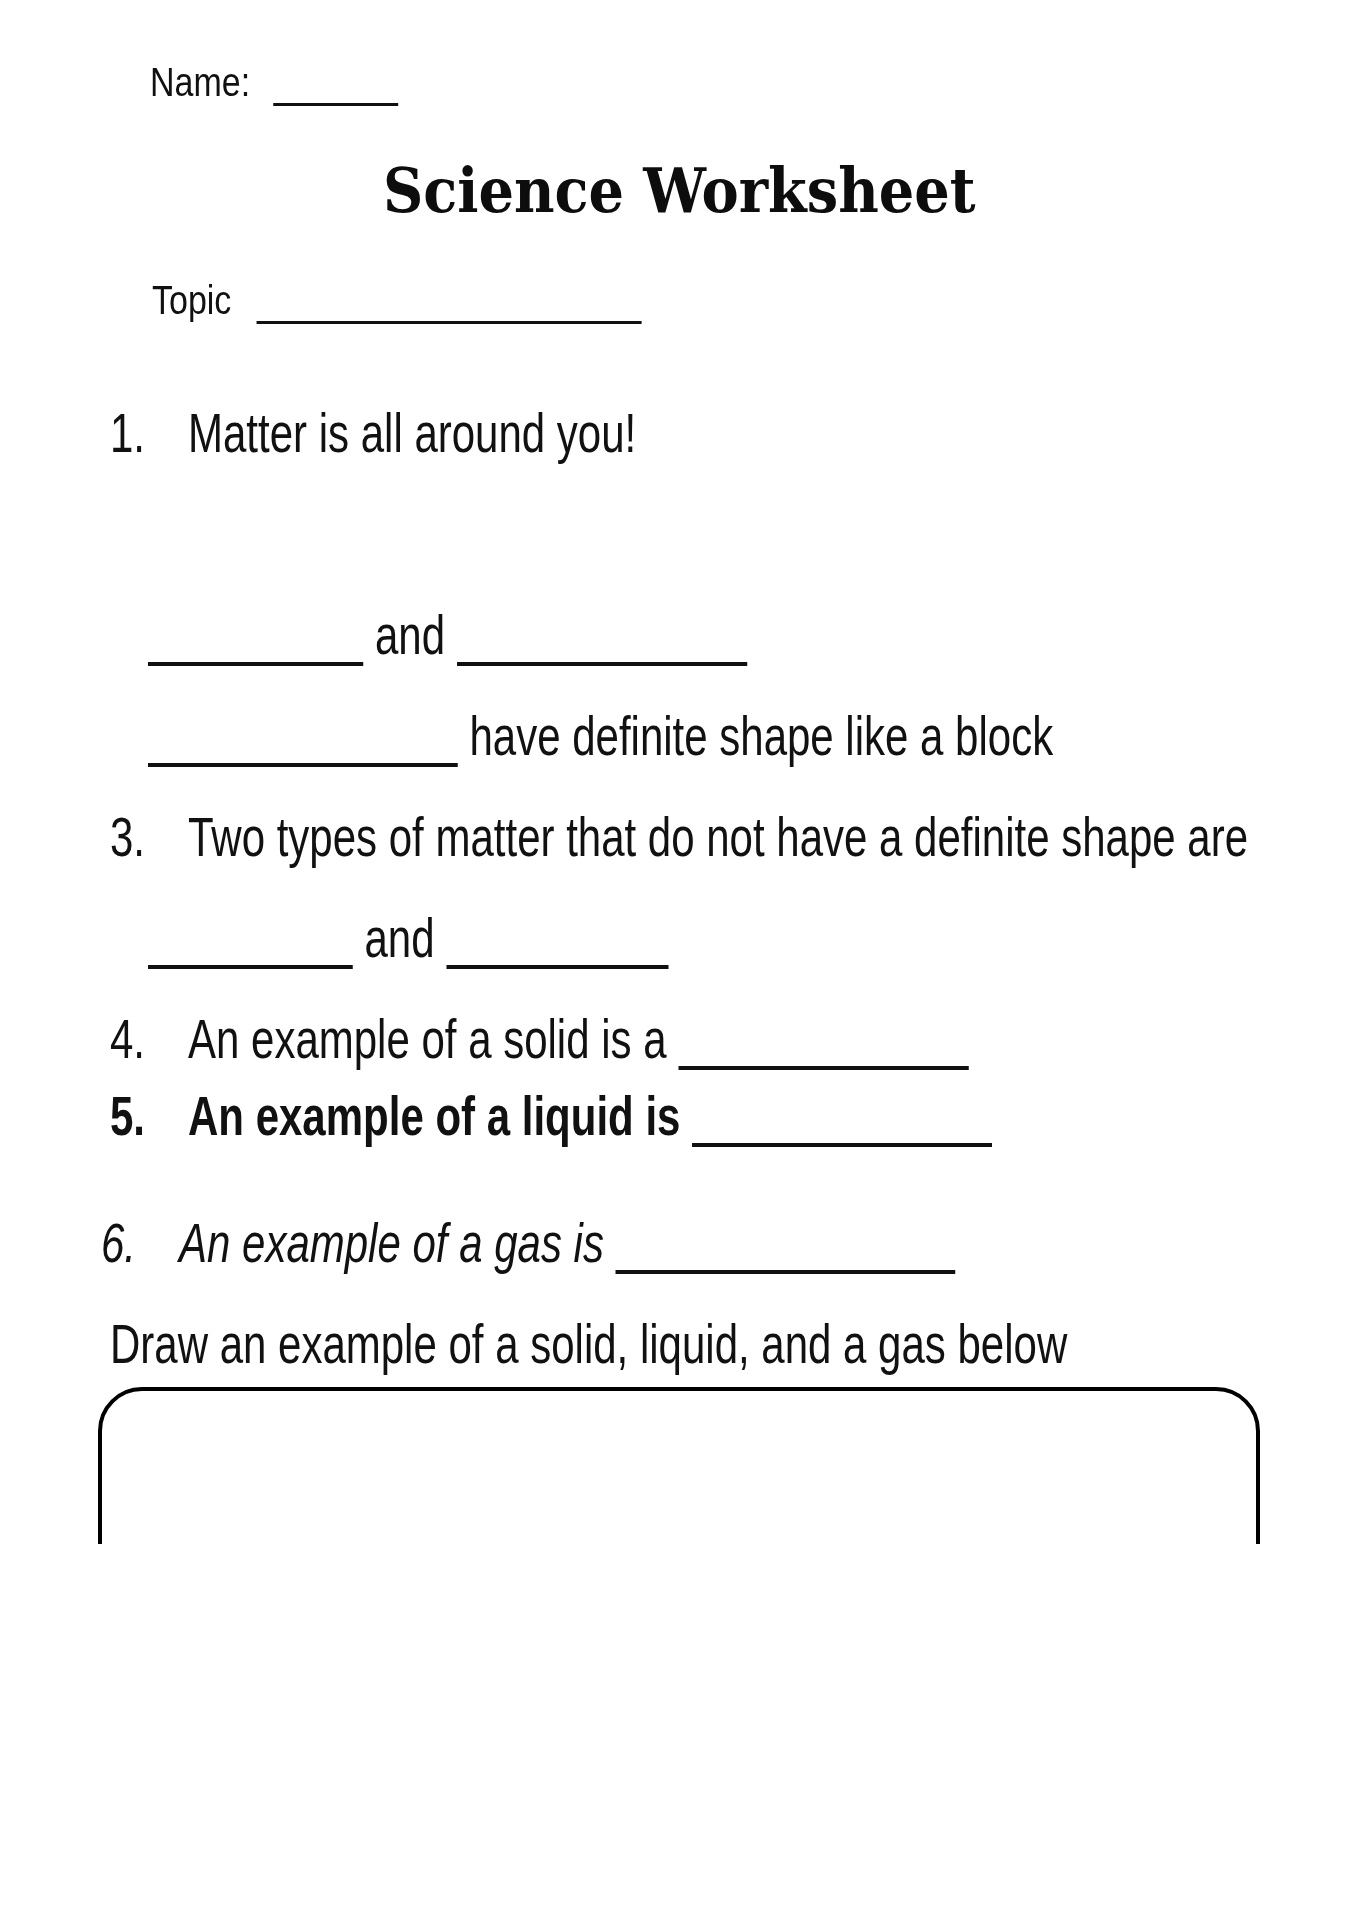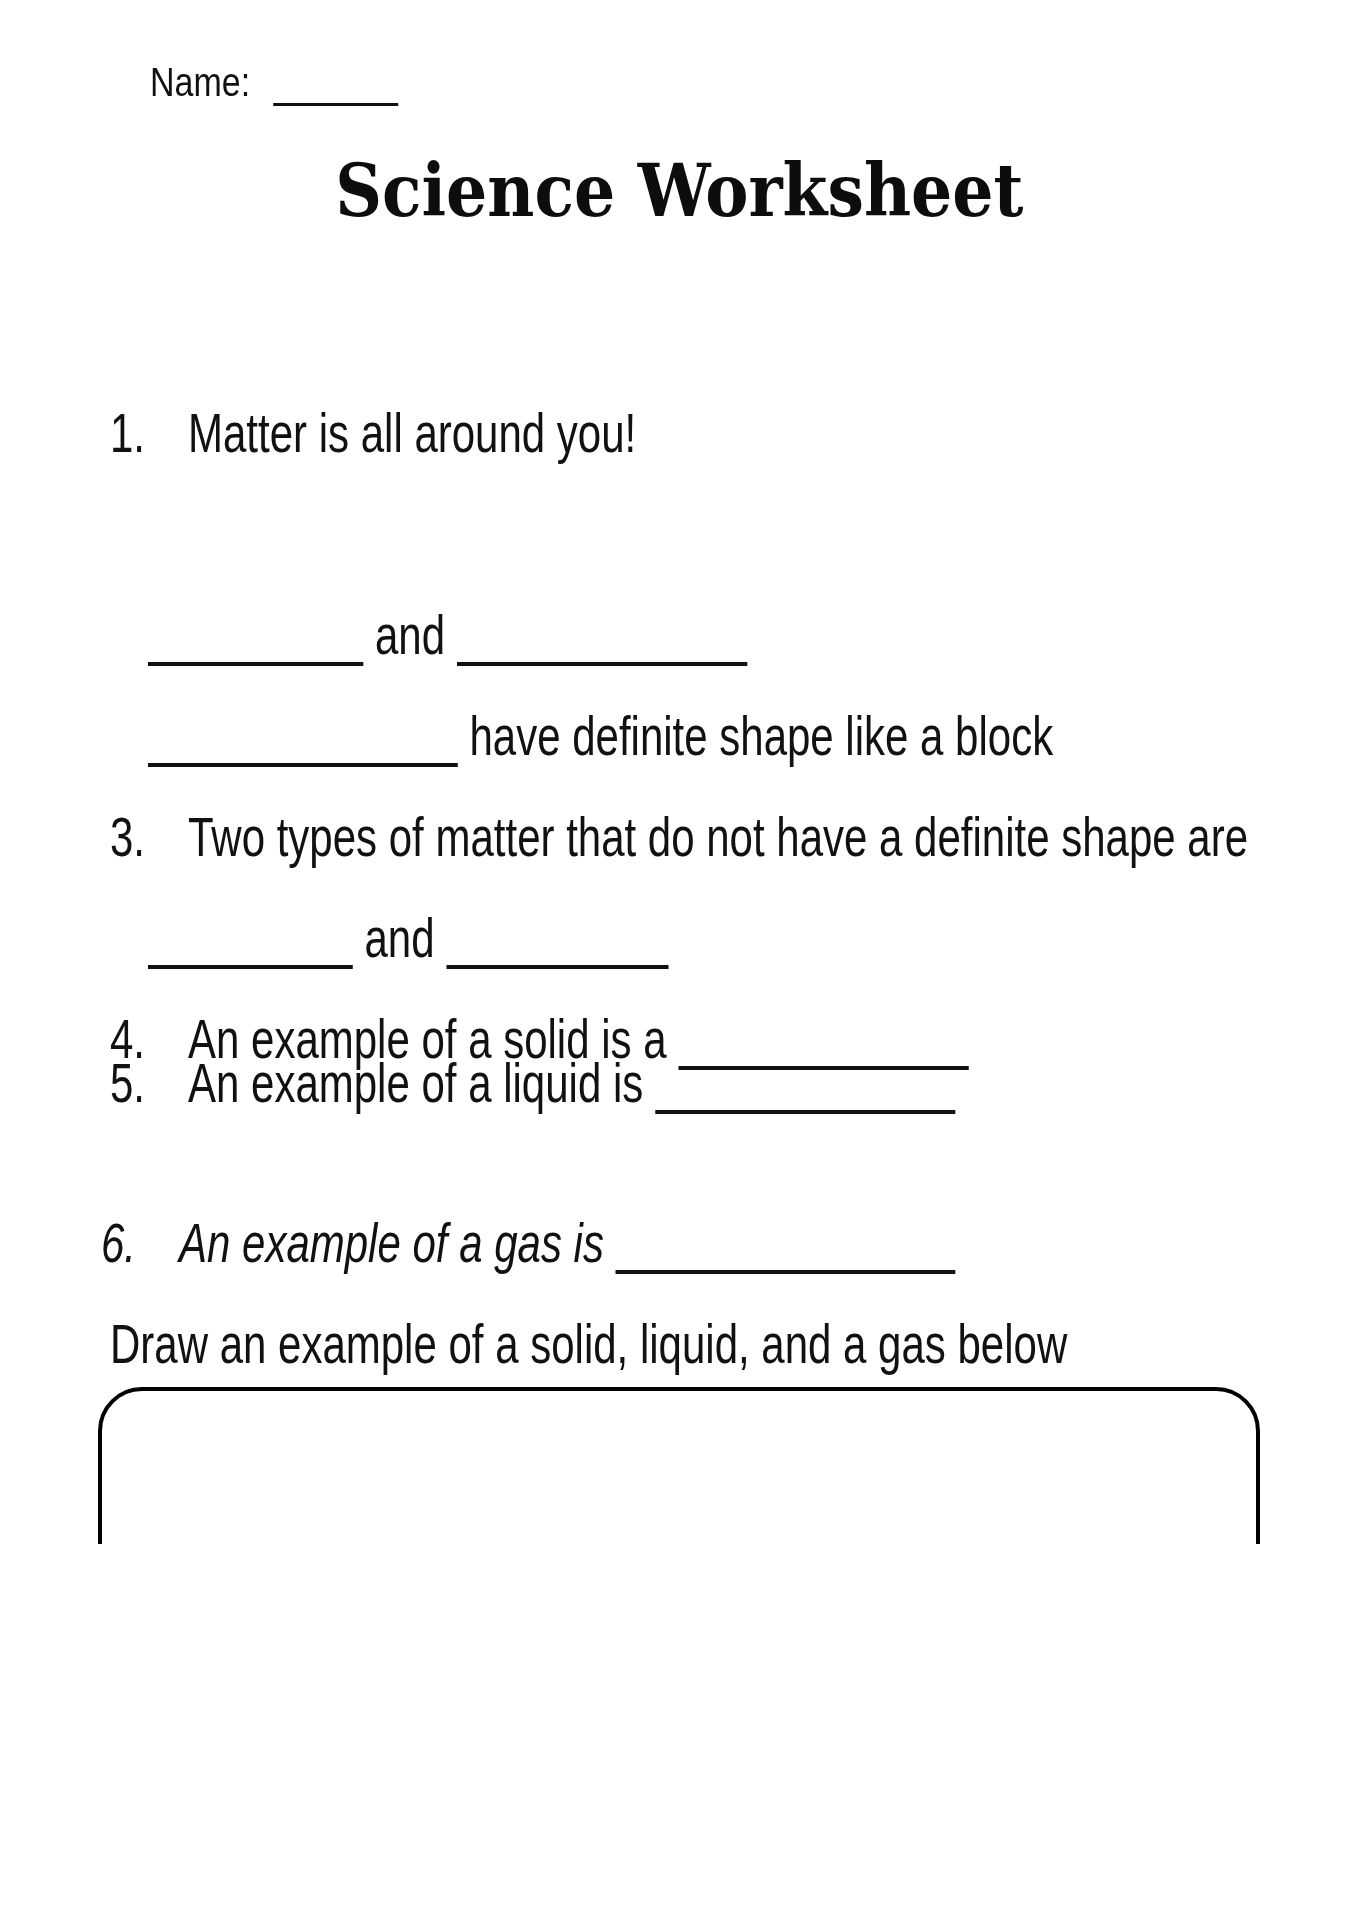--- a/index.html
+++ b/index.html
@@ -27,21 +27,21 @@
     white-space: nowrap;
   }
   
   .title {
     position: absolute;
     left: 0; right: 0;
     top: 143px;
     text-align: center;
     font-family: "DejaVu Serif", serif;
     font-weight: bold;
-    font-size: 72px;
+    font-size: 62px;
     line-height: 96px;
     color: #0d0d0d;
   }
   .title > span {
     display: inline-block;
     transform: scaleX(0.9);
     transform-origin: 50% 50%;
     white-space: nowrap;
   }
   
@@ -90,20 +90,26 @@
     <span class="hscale">
       <span>Name:</span>
       <span class="blank" style="width:147px; margin-left:16px;"></span>
     </span>
   </div>
 
   <div class="title">
     <span>Science Worksheet</span>
   </div>
 
+  <div class="hrow" style="left:152px; top:277px;">
+    <span class="hscale">
+      <span>Topic</span>
+      <span class="blank" style="width:453px; margin-left:18px;"></span>
+    </span>
+  </div>
 
   <div class="qrow" style="left:110px; top:394px;">
     <span class="qscale">
       <span class="num">1.</span><span>Matter is all around you!</span>
     </span>
   </div>
 
 
   <div class="qrow" style="left:148px; top:596px;">
     <span class="qscale">
@@ -134,21 +140,21 @@
     </span>
   </div>
 
   <div class="qrow" style="left:110px; top:1000px;">
     <span class="qscale">
       <span class="num">4.</span><span>An example of a solid is a</span>
       <span class="blank" style="width:387px;"></span>
     </span>
   </div>
 
-  <div class="qrow" style="left:110px; top:1044px;">
+  <div class="qrow" style="left:110px; top:1077px;font-weight:bold;">
     <span class="qscale">
       <span class="num">5.</span><span>An example of a liquid is</span>
       <span class="blank" style="width:400px;"></span>
     </span>
   </div>
 
   <div class="qrow" style="left:101px; top:1204px;font-style:italic;">
     <span class="qscale">
       <span class="num">6.</span><span>An example of a gas is</span>
       <span class="blank" style="width:453px;"></span>

